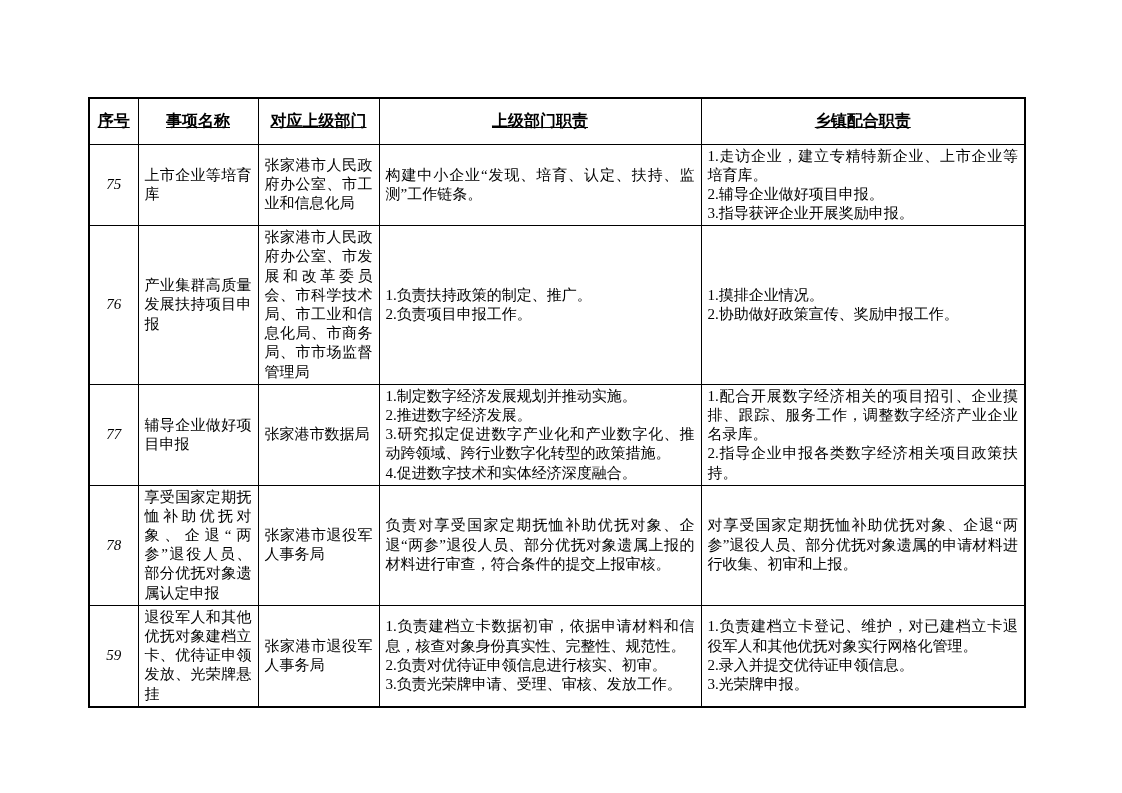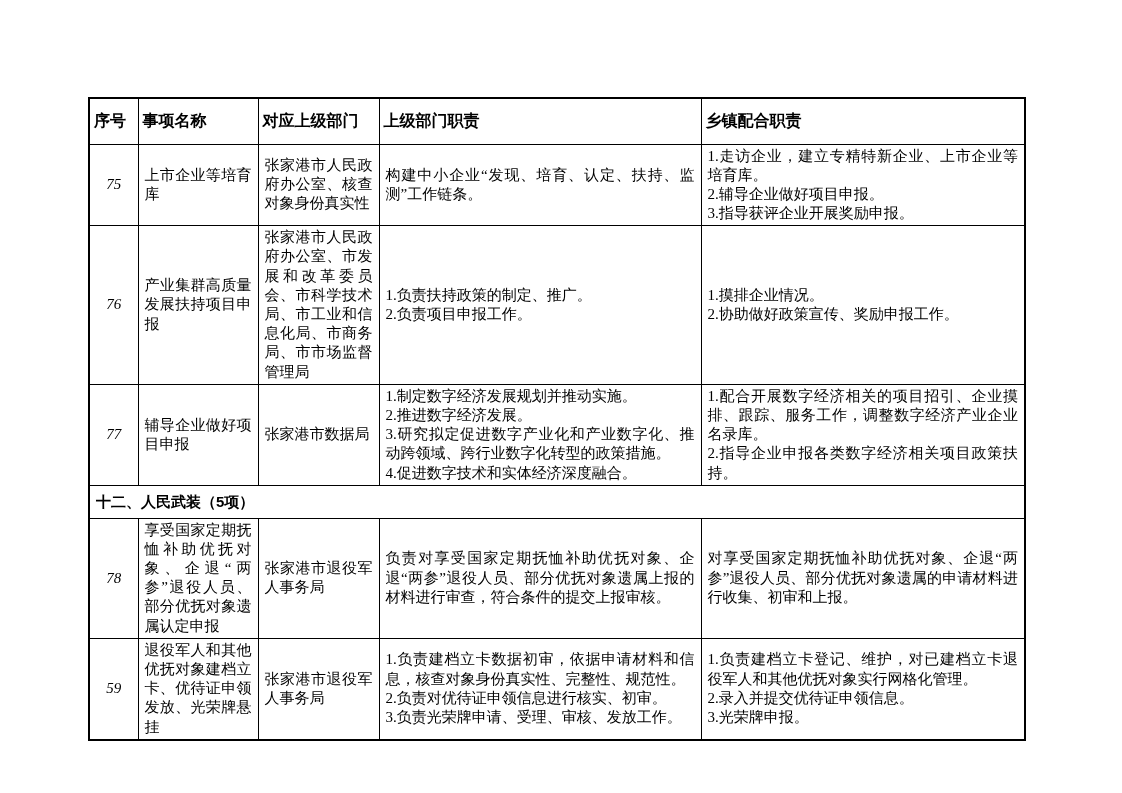--- a/index.html
+++ b/index.html
@@ -30,22 +30,23 @@
     font-size: 15px;
     line-height: 1.28;
     color: #000000;
     word-break: break-all;
     box-sizing: border-box;
   }
   table.doc th {
     font-family: "Liberation Sans", "DejaVu Sans", sans-serif;
     font-weight: bold;
     font-size: 16px;
-    text-align: left;
+    text-align: center;
     padding: 2px 4px;
+    text-decoration: underline;
   }
   tr.row-header { height: 46px; }
   tr.row-75 { height: 76px; }
   tr.row-76 { height: 141px; }
   tr.row-77 { height: 97px; }
   tr.row-section { height: 33px; }
   tr.row-78 { height: 98px; }
   tr.row-79 { height: 82px; }
   td.cell-no { text-align: center; font-style: italic; }
   td.cell-name, td.cell-dept { text-align: justify; }
@@ -90,21 +91,21 @@
         <th>事项名称</th>
         <th>对应上级部门</th>
         <th>上级部门职责</th>
         <th>乡镇配合职责</th>
       </tr>
     </thead>
     <tbody>
       <tr class="row-75">
         <td class="cell-no">75</td>
         <td class="cell-name">上市企业等培育库</td>
-        <td class="cell-dept">张家港市人民政府办公室、核查对象身份真实性</td>
+        <td class="cell-dept">张家港市人民政府办公室、市工业和信息化局</td>
         <td class="cell-sup">构建中小企业“发现、培育、认定、扶持、监测”工作链条。</td>
         <td class="cell-town">1.走访企业，建立专精特新企业、上市企业等培育库。
 2.辅导企业做好项目申报。
 3.指导获评企业开展奖励申报。</td>
       </tr>
       <tr class="row-76">
         <td class="cell-no">76</td>
         <td class="cell-name">产业集群高质量发展扶持项目申报</td>
         <td class="cell-dept">张家港市人民政府办公室、市发展和改革委员会、市科学技术局、市工业和信息化局、市商务局、市市场监督管理局</td>
         <td class="cell-sup">1.负责扶持政策的制定、推广。
@@ -115,23 +116,20 @@
       <tr class="row-77">
         <td class="cell-no">77</td>
         <td class="cell-name">辅导企业做好项目申报</td>
         <td class="cell-dept">张家港市数据局</td>
         <td class="cell-sup">1.制定数字经济发展规划并推动实施。
 2.推进数字经济发展。
 3.研究拟定促进数字产业化和产业数字化、推动跨领域、跨行业数字化转型的政策措施。
 4.促进数字技术和实体经济深度融合。</td>
         <td class="cell-town">1.配合开展数字经济相关的项目招引、企业摸排、跟踪、服务工作，调整数字经济产业企业名录库。
 2.指导企业申报各类数字经济相关项目政策扶持。</td>
-      </tr>
-      <tr class="row-section">
-        <td class="cell-section" colspan="5">十二、人民武装（5项）</td>
       </tr>
       <tr class="row-78">
         <td class="cell-no">78</td>
         <td class="cell-name">享受国家定期抚恤补助优抚对象、企退“两参”退役人员、部分优抚对象遗属认定申报</td>
         <td class="cell-dept">张家港市退役军人事务局</td>
         <td class="cell-sup">负责对享受国家定期抚恤补助优抚对象、企退“两参”退役人员、部分优抚对象遗属上报的材料进行审查，符合条件的提交上报审核。</td>
         <td class="cell-town">对享受国家定期抚恤补助优抚对象、企退“两参”退役人员、部分优抚对象遗属的申请材料进行收集、初审和上报。</td>
       </tr>
       <tr class="row-79">
         <td class="cell-no">59</td>

